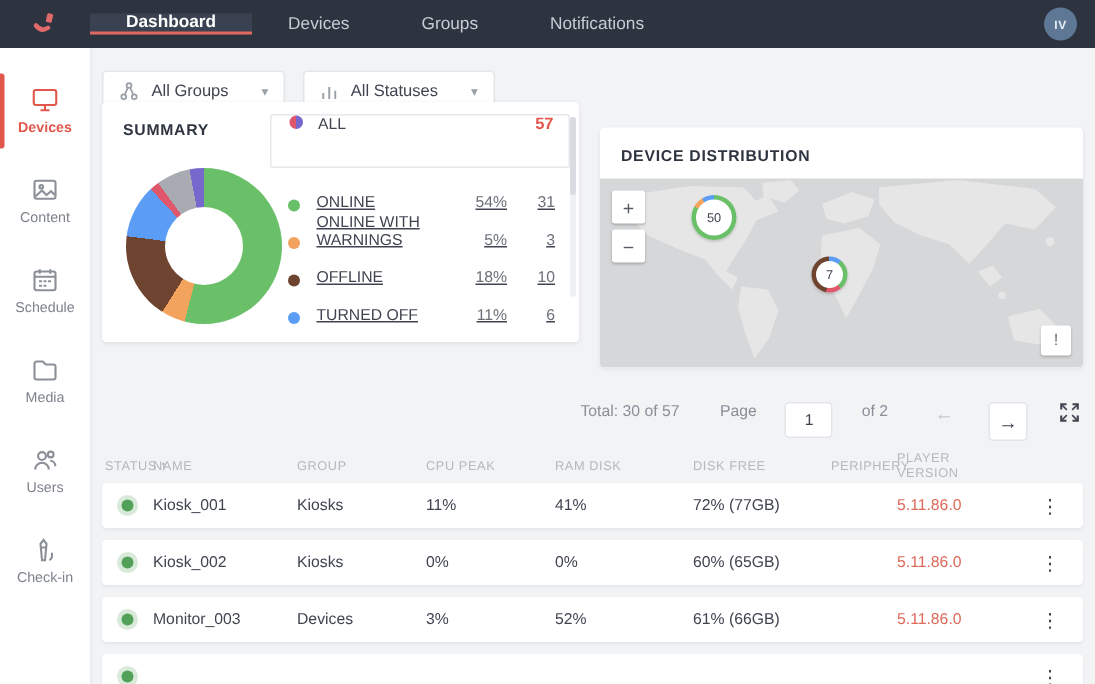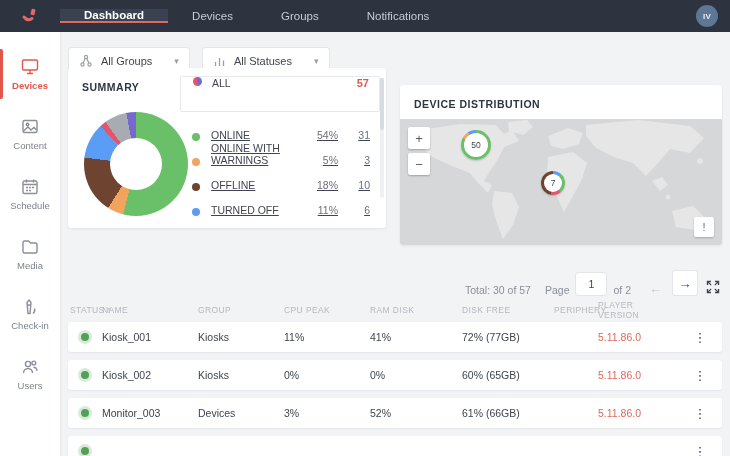--- a/index.html
+++ b/index.html
@@ -56,21 +56,21 @@
   .map-zoom { position:absolute; left:8px; top:8px; display:flex; flex-direction:column; gap:4px; }
   .map-zoom button { width:22px; height:22px; background:#fff; border:none; border-radius:2px; box-shadow:0 1px 2px rgba(0,0,0,.25); font-size:13px; color:#565b63; cursor:pointer; line-height:1; }
   .map-err { position:absolute; right:8px; bottom:8px; width:20px; height:20px; background:#fff; border:none; border-radius:2px; box-shadow:0 1px 2px rgba(0,0,0,.22); font-size:11px; color:#6b7078; cursor:pointer; }
   .map-marker { position:absolute; border-radius:50%; display:flex; align-items:center; justify-content:center; cursor:pointer; box-shadow:0 1px 2px rgba(0,0,0,.18); }
   .map-marker .inner { background:#fff; border-radius:50%; display:flex; align-items:center; justify-content:center; font-size:8.5px; color:#3f4450; }
   #marker-0 { left:61px; top:11px; width:30px; height:30px; }
   #marker-0 .inner { width:24px; height:24px; }
   #marker-1 { left:141px; top:52px; width:24px; height:24px; }
   #marker-1 .inner { width:18px; height:18px; }
   
-  .pagebar { position:absolute; right:8px; top:268px; height:28px; display:flex; align-items:flex-end; gap:6px; font-size:10.5px; color:#8a8f99; }
+  .pagebar { position:absolute; right:8px; top:268px; height:28px; display:flex; align-items:flex-start; gap:19px; font-size:10.5px; color:#8a8f99; }
   .page-input { width:32px; height:24px; border:1px solid #e2e5e9; border-radius:3px; text-align:center; font-size:10.5px; color:#3f4450; background:#fff; }
   .pg-btn { background:transparent; border:none; font-size:13px; cursor:pointer; padding:0 4px; }
   .pg-prev { color:#c3c7cd; }
   .pg-next { width:26px; height:26px; background:#fff; border:1px solid #e2e5e9; border-radius:3px; color:#3f4450; }
   .pg-expand { color:#3f4450; padding:0 2px; }
   
   .tbl-grid { display:grid; grid-template-columns:32px 96px 86px 86px 92px 92px 44px 80px 1fr; align-items:center; }
   .tbl-head { position:absolute; left:68px; right:8px; top:300px; height:20px; font-size:8.5px; letter-spacing:.4px; color:#b4b8bf; }
   .tbl-head > div { padding-left:2px; }
   .tbl-head .sort { color:#9aa0a8; margin-left:2px; font-size:9px; }
@@ -133,32 +133,32 @@
     <span class="s-label">Schedule</span>
   </div>
   <div class="side-item">
     <svg width="20" height="18" viewBox="0 0 20 18" fill="none" stroke="currentColor" stroke-width="1.4">
       <path d="M3 4.5 a1.5 1.5 0 0 1 1.5 -1.5 h4 l2 2 h5 a1.5 1.5 0 0 1 1.5 1.5 v7 a1.5 1.5 0 0 1 -1.5 1.5 h-11 a1.5 1.5 0 0 1 -1.5 -1.5 z"></path>
     </svg>
     <span class="s-label">Media</span>
   </div>
   <div class="side-item">
     <svg width="20" height="18" viewBox="0 0 20 18" fill="none" stroke="currentColor" stroke-width="1.4">
-      <path d="M8 15.5 l-1 -11 2 -2.5 2 2.5 -1 11 z M7.3 7 h3.4 M13 15.5 c1.5 -1 2 -3 1.5 -5"></path>
-    </svg>
-    <span class="s-label">Check-in</span>
-  </div>
-  <div class="side-item">
-    <svg width="20" height="18" viewBox="0 0 20 18" fill="none" stroke="currentColor" stroke-width="1.4">
       <circle cx="8" cy="6" r="2.6"></circle>
         <path d="M3.5 15 a4.5 4.5 0 0 1 9 0"></path>
         <circle cx="13.8" cy="5" r="1.9"></circle>
         <path d="M13.5 9.2 a3.6 3.6 0 0 1 3.4 3.6"></path>
     </svg>
     <span class="s-label">Users</span>
+  </div>
+  <div class="side-item">
+    <svg width="20" height="18" viewBox="0 0 20 18" fill="none" stroke="currentColor" stroke-width="1.4">
+      <path d="M8 15.5 l-1 -11 2 -2.5 2 2.5 -1 11 z M7.3 7 h3.4 M13 15.5 c1.5 -1 2 -3 1.5 -5"></path>
+    </svg>
+    <span class="s-label">Check-in</span>
   </div>
 </div>
 
 <div class="filters">
   <div class="filter-btn">
     <svg width="14" height="14" viewBox="0 0 14 14" fill="none" stroke="currentColor" stroke-width="1.2">
       <circle cx="7" cy="3" r="1.6"></circle>
         <circle cx="3.5" cy="10.5" r="1.6"></circle>
         <circle cx="10.5" cy="10.5" r="1.6"></circle>
         <path d="M6.2 4.4 L4.2 9 M7.8 4.4 L9.8 9"></path>

